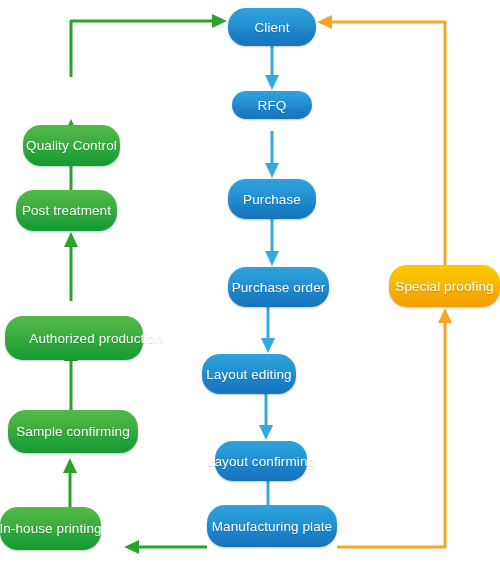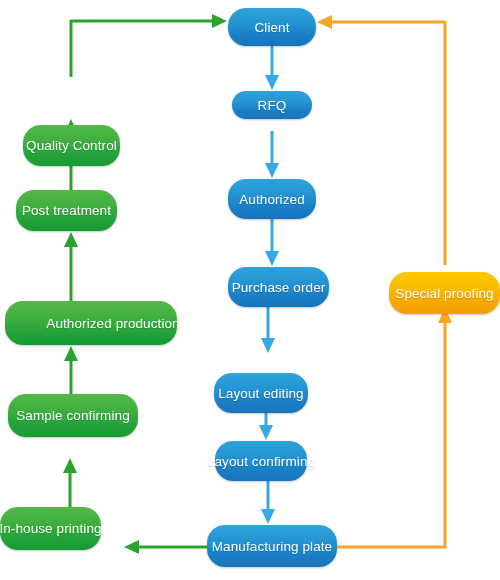--- a/index.html
+++ b/index.html
@@ -119,56 +119,56 @@
 
   <div class="node blue" style="left:228px; top:8px; width:88px; height:38px;">
     <span class="label">Client</span>
   </div>
 
   <div class="node blue" style="left:232px; top:91px; width:80px; height:28px;">
     <span class="label">RFQ</span>
   </div>
 
   <div class="node blue" style="left:228px; top:179px; width:88px; height:40px;">
-    <span class="label">Authorized</span>
+    <span class="label">Purchase</span>
   </div>
 
   <div class="node blue" style="left:228px; top:267px; width:101px; height:40px;">
     <span class="label">Purchase order</span>
   </div>
 
-  <div class="node blue" style="left:214px; top:354px; width:94px; height:40px;margin-top:19px;">
+  <div class="node blue" style="left:202px; top:354px; width:94px; height:40px;">
     <span class="label">Layout editing</span>
   </div>
 
   <div class="node blue" style="left:215px; top:441px; width:92px; height:40px;">
     <span class="label">Layout confirming</span>
   </div>
 
-  <div class="node blue" style="left:207px; top:525px; width:130px; height:42px;">
+  <div class="node blue" style="left:207px; top:505px; width:130px; height:42px;">
     <span class="label">Manufacturing plate</span>
   </div>
 
   <div class="node green" style="left:23px; top:93px; width:97px; height:41px;margin-top:32px;">
     <span class="label">Quality Control</span>
   </div>
 
   <div class="node green" style="left:16px; top:190px; width:101px; height:41px;">
     <span class="label">Post treatment</span>
   </div>
 
-  <div class="node green" style="left:5px; top:301px; width:172px; height:44px;padding-left:44px;">
+  <div class="node green" style="left:5px; top:316px; width:138px; height:44px;padding-left:44px;">
     <span class="label">Authorized production</span>
   </div>
 
-  <div class="node green" style="left:8px; top:394px; width:130px; height:43px;">
+  <div class="node green" style="left:8px; top:410px; width:130px; height:43px;">
     <span class="label">Sample confirming</span>
   </div>
 
   <div class="node green" style="left:0px; top:507px; width:101px; height:43px;">
     <span class="label">In-house printing</span>
   </div>
 
-  <div class="node orange" style="left:389px; top:265px; width:111px; height:42px;margin-top:7px;">
+  <div class="node orange" style="left:389px; top:265px; width:111px; height:42px;">
     <span class="label">Special proofing</span>
   </div>
 
 </div>
 
 </body></html>

